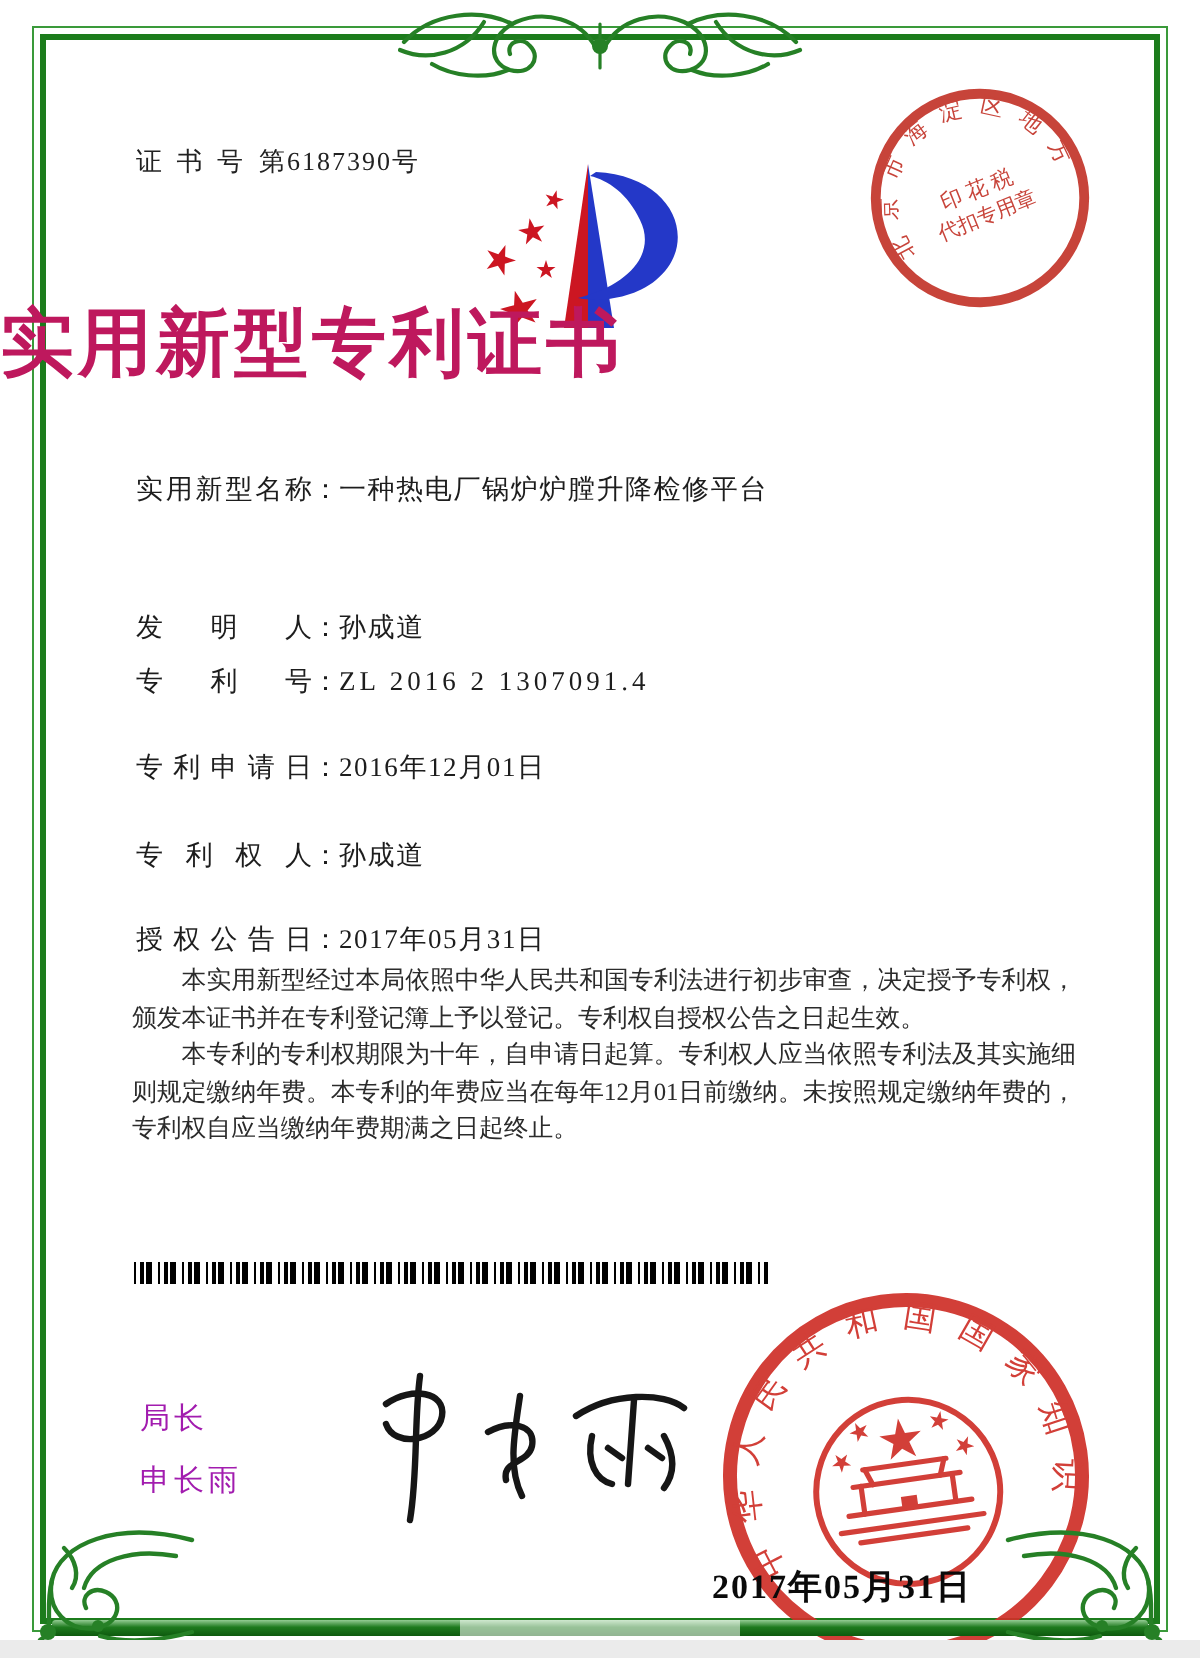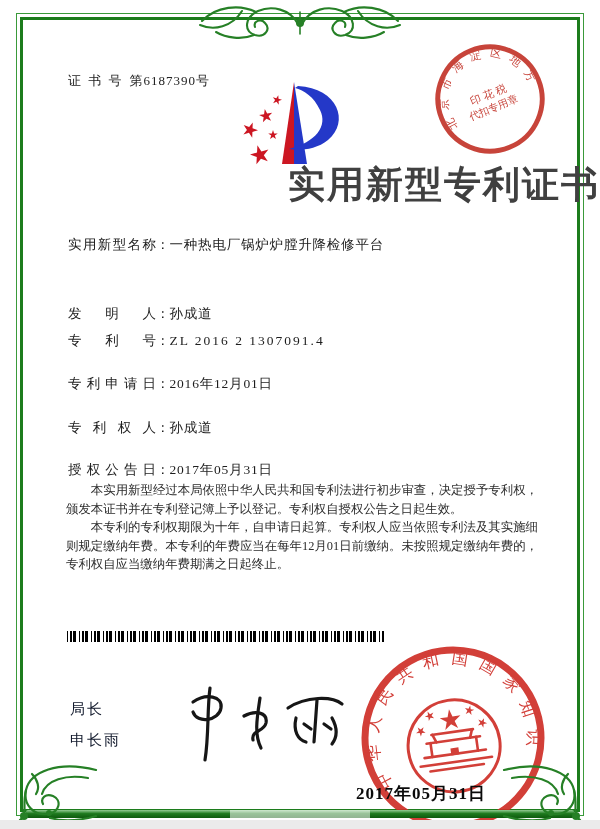--- a/index.html
+++ b/index.html
@@ -21,40 +21,40 @@
     position: absolute; left: 68px; top: 72px;
     font-size: 13px; color: #222; letter-spacing: 2px;
   }
   .cert-number .num { letter-spacing: 1px; margin-left: 6px; }
   .logo { position: absolute; left: 232px; top: 78px; width: 140px; height: 90px; }
   .seal-top {
     position: absolute; left: 431px; top: 40px; width: 118px; height: 118px;
     transform: rotate(-22deg); opacity: .95;
   }
   .page-title {
-    position: absolute; left: 0; top: 160px; width: 100%;
-    text-align: right; font-size: 37px; font-weight: bold; color: #404040;
+    position: absolute; left: 0; top: 147px; width: 100%;
+    text-align: left; font-size: 37px; font-weight: bold; color: #be185d;
     letter-spacing: 2px;
   }
   .fields { position: absolute; left: 68px; top: 236px; width: 470px; font-size: 13.5px; color: #1d1d1d; }
   .field-row { position: absolute; left: 0; white-space: nowrap; }
   .field-label {
     display: inline-block; width: 88px;
     text-align: justify; text-align-last: justify;
   }
   .field-value { letter-spacing: .8px; }
   .body-text {
     position: absolute; left: 66px; top: 481px; width: 472px;
     font-size: 12.4px; line-height: 18.6px; color: #2b2b2b;
     text-align: justify;
   }
   .body-text p { text-indent: 2em; font-family: Liberation Serif, serif; }
   .barcode { position: absolute; left: 67px; top: 631px; width: 322px; height: 11px; }
   .barcode i { display: inline-block; height: 11px; background: #000; vertical-align: top; }
-  .director { position: absolute; left: 70px; top: 700px; font-size: 15px; color: #0f172a; letter-spacing: 2px; }
+  .director { position: absolute; left: 70px; top: 700px; font-size: 15px; color: #a21caf; letter-spacing: 2px; }
   .director div { margin-bottom: 12px; }
   .signature { position: absolute; left: 180px; top: 678px; width: 175px; height: 88px; }
   .seal-bottom {
     position: absolute; left: 358px; top: 643px; width: 190px; height: 190px;
     transform: rotate(-8deg); opacity: .92;
   }
   .issue-date {
     position: absolute; left: 356px; top: 782px; z-index: 6;
     font-size: 17px; font-weight: 600; color: #0a0a0a; letter-spacing: 1px;
   }

